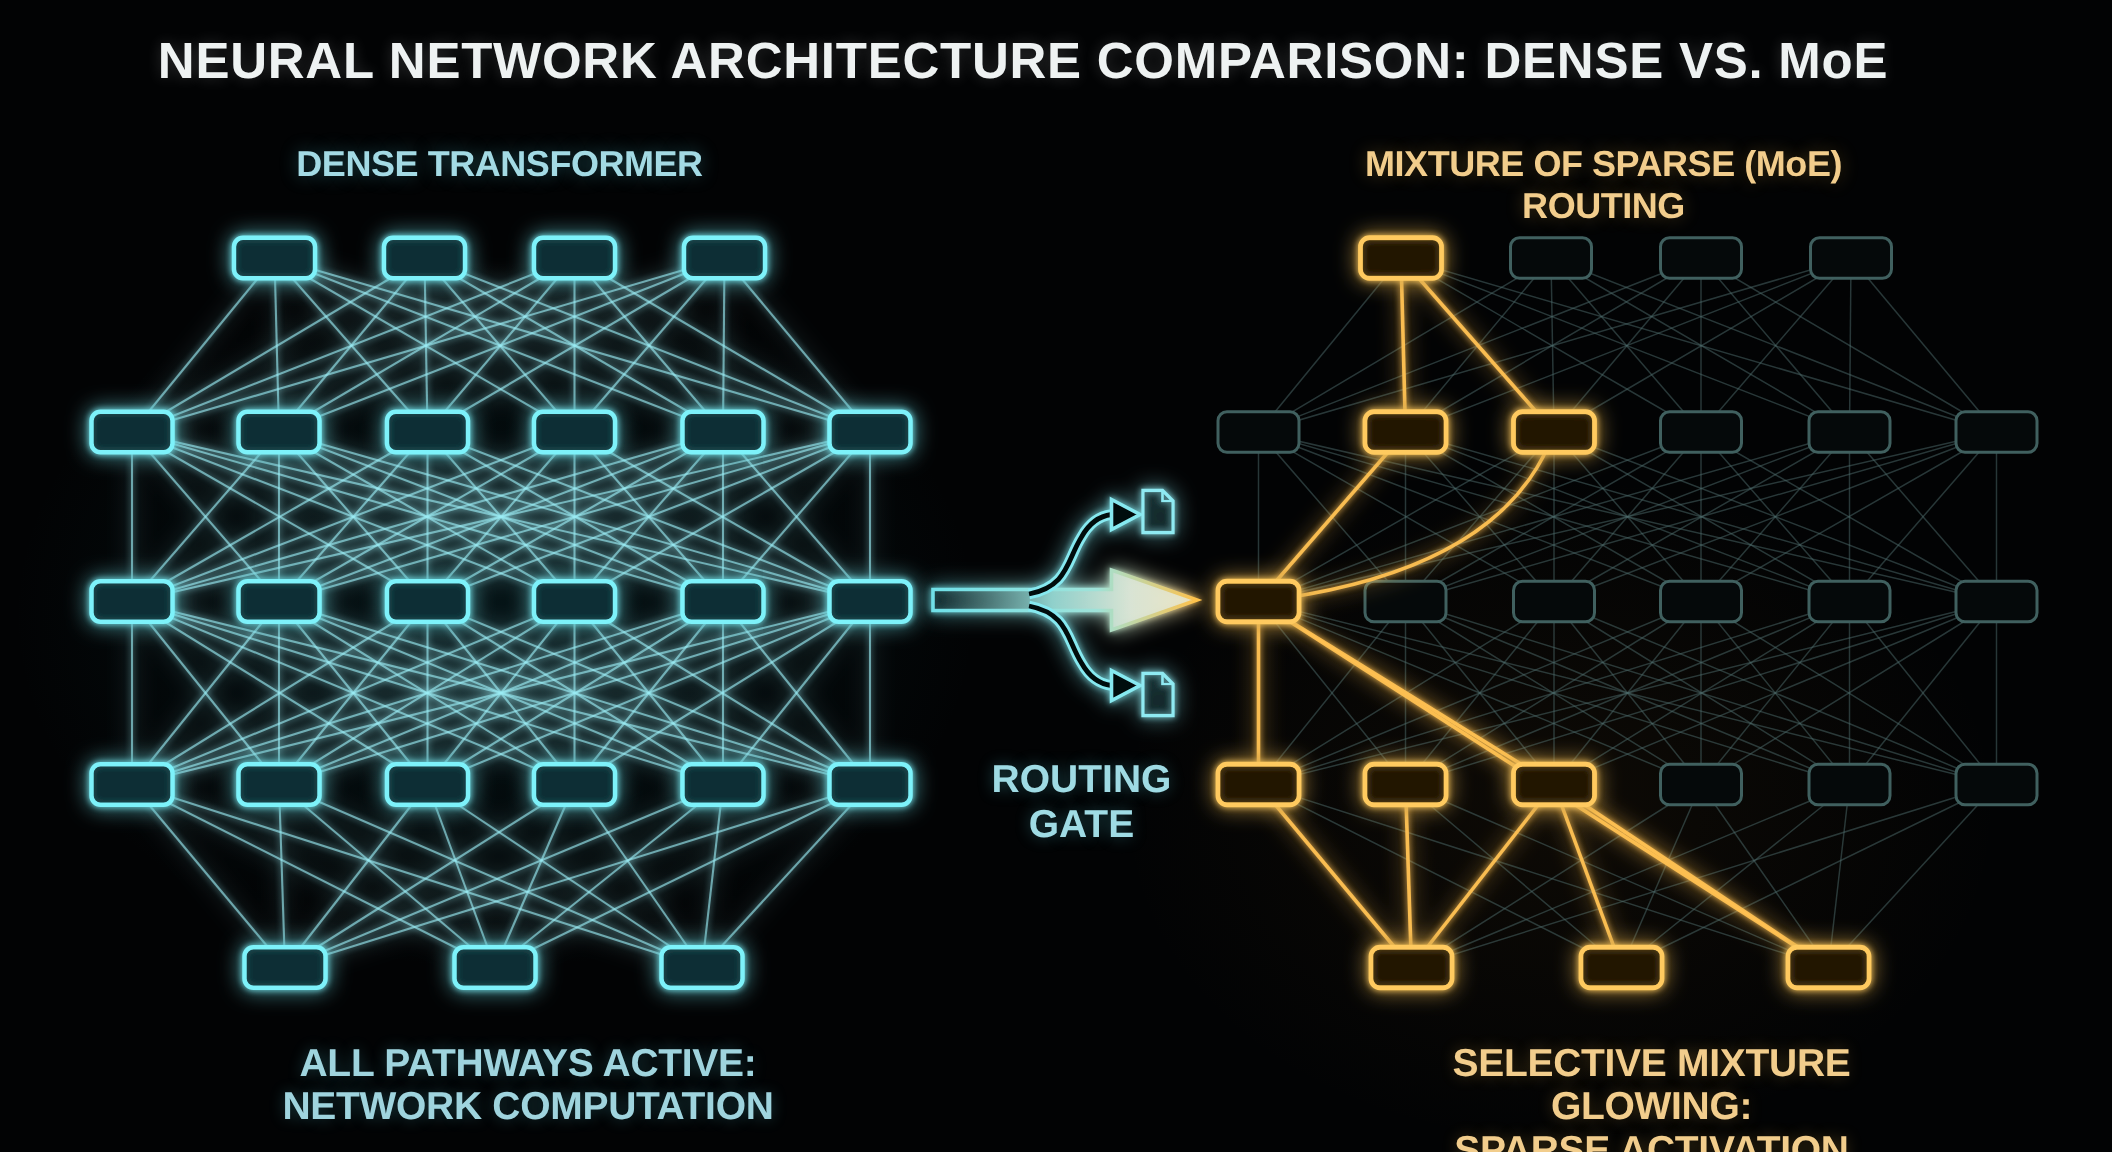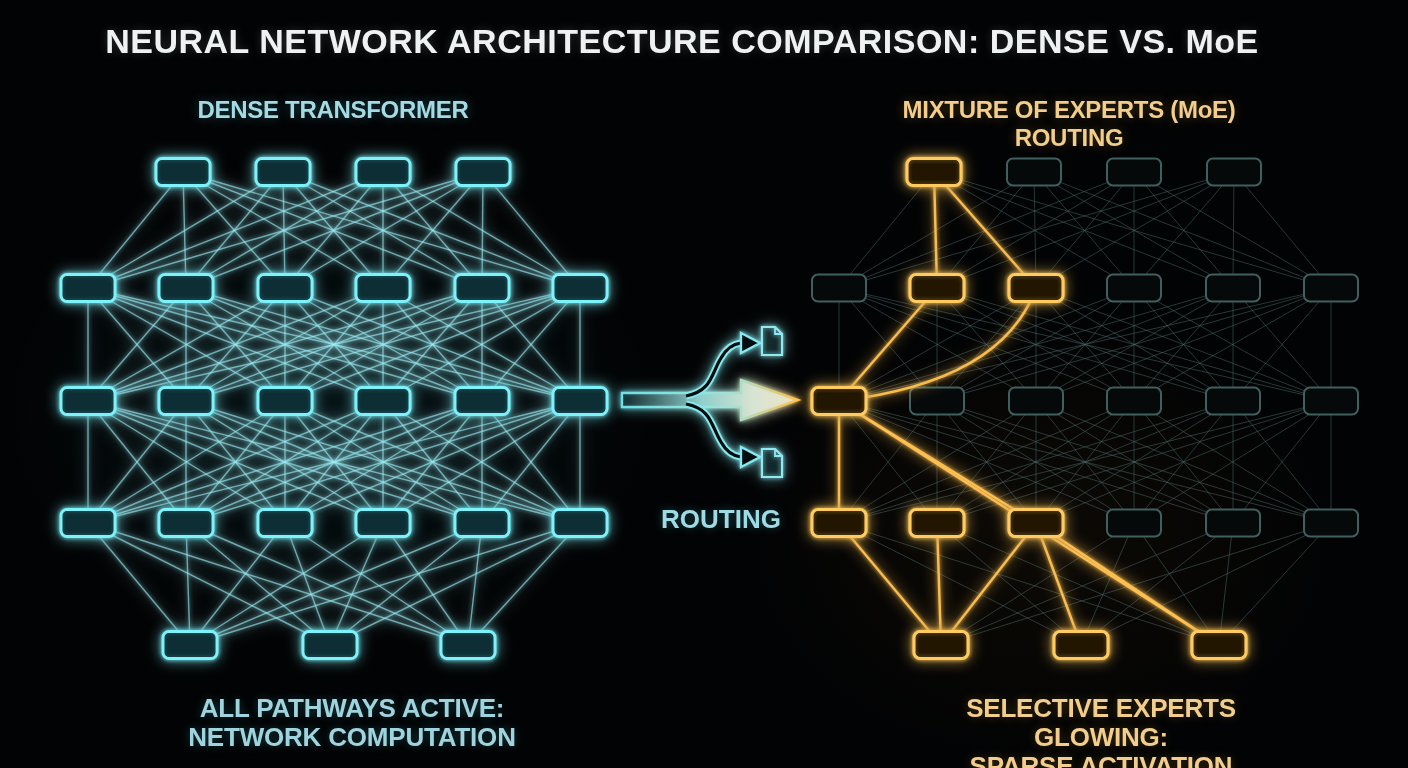--- a/index.html
+++ b/index.html
@@ -393,27 +393,28 @@
             <path d="M762,449 h13 l7,7 v21 h-20 z" stroke="#8feaf2" stroke-width="2.2" fill="rgba(5,20,24,0.6)"></path>
             <path d="M775,449 v7 h7" stroke="#8feaf2" stroke-width="1.8" fill="none"></path>
           </g>
         </g>
       </g>
   </svg>
 
   <div class="txt title">NEURAL NETWORK ARCHITECTURE COMPARISON: DENSE VS. MoE</div>
 
   <div class="txt hdr hdr-dense">DENSE TRANSFORMER</div>
-  <div class="txt hdr hdr-moe">MIXTURE OF EXPERTS (MoE) ROUTING</div>
+  <div class="txt hdr hdr-moe">MIXTURE OF SPARSE (MoE) ROUTING</div>
 
   <div class="txt gate-label">
     <span>ROUTING</span>
+    <span>GATE</span>
   </div>
 
   <div class="txt cap cap-dense">
     <span>ALL PATHWAYS ACTIVE:</span>
     <span>NETWORK COMPUTATION</span>
   </div>
   <div class="txt cap cap-moe">
-    <span>SELECTIVE EXPERTS GLOWING:</span>
+    <span>SELECTIVE MIXTURE GLOWING:</span>
     <span>SPARSE ACTIVATION</span>
   </div>
 </div>
 
 </body></html>

